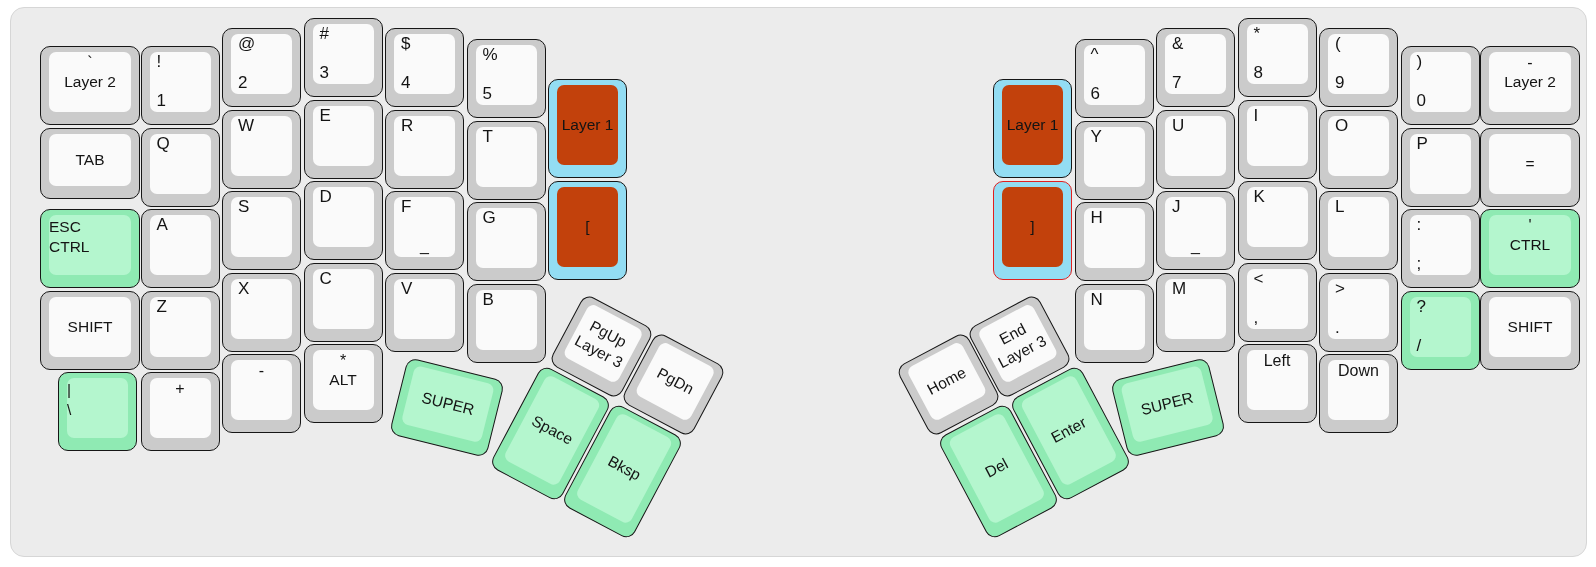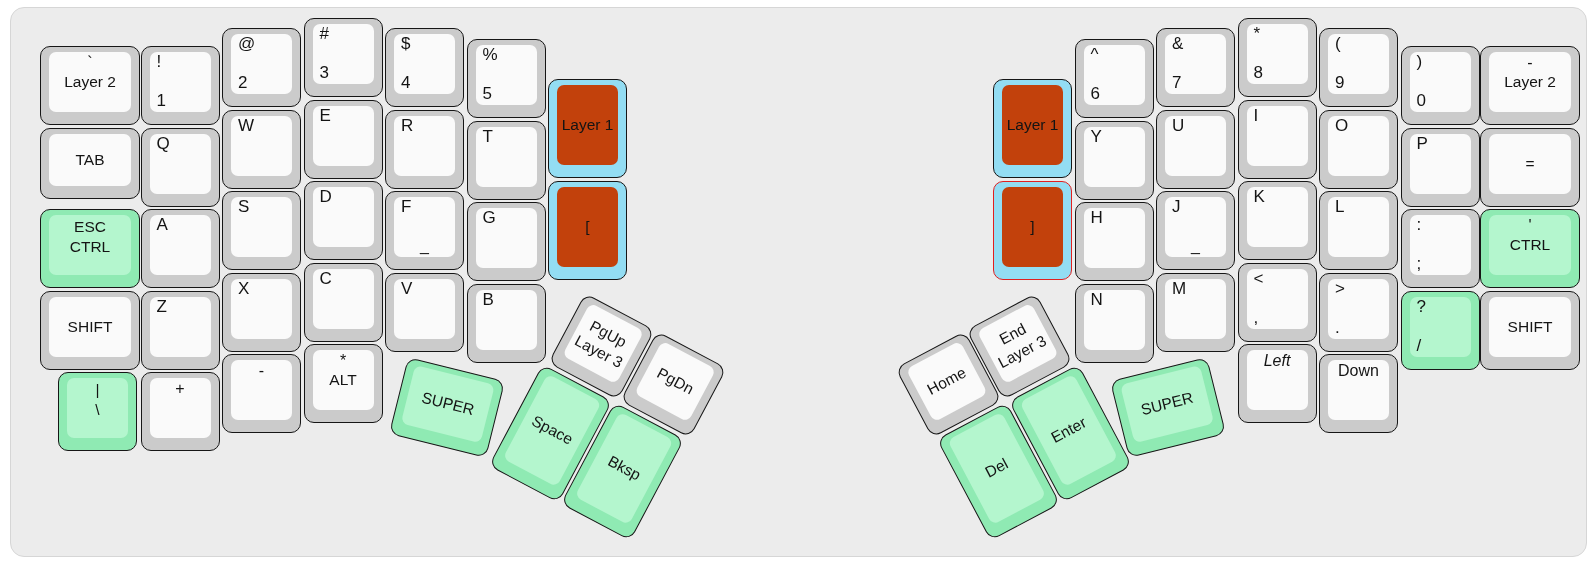--- a/index.html
+++ b/index.html
@@ -23,21 +23,21 @@
   .keytop{
     position:absolute;left:8px;right:8px;top:5px;bottom:12px;
     background:#fafafa;border-radius:7px;
   }
   .key.green .keytop{background:#b4f6ce;}
   .key.blue .keytop{background:#c2410c;}
   .lbl{position:absolute;color:#141414;white-space:pre-line;}
   .lbl.tl{top:0;left:7px;font-size:17px;}
   .lbl.bl{bottom:1px;left:7px;font-size:17px;}
   .lbl.tc{top:2px;left:0;right:0;text-align:center;font-size:16px;}
-  .lbl.tc2{top:2px;left:0;right:0;text-align:center;font-size:15.5px;line-height:1.32;}
+  .lbl.tc2{top:2px;left:0;right:0;font-size:15.5px;line-height:1.32;}
   .lbl.c{top:50%;left:0;right:0;transform:translateY(-50%);text-align:center;font-size:15.5px;line-height:1.32;}
   .lbl.bc{bottom:2px;left:0;right:0;text-align:center;font-size:16px;}
 </style>
 </head>
 <body>
 
 <div class="panel"></div>
 <div id="keys">
     <div class="key" style="left: 40px; top: 46px; width: 100px; height: 79px;">
       <div class="keytop">
@@ -293,21 +293,21 @@
       <div class="keytop">
         <span class="lbl tl">K</span>
       </div>
     </div>
     <div class="key" style="left: 1237.5px; top: 262.5px; width: 79px; height: 79px;">
       <div class="keytop">
         <span class="lbl tl">&lt;</span>
         <span class="lbl bl">,</span>
       </div>
     </div>
-    <div class="key" style="left: 1237.5px; top: 344px; width: 79px; height: 79px; font-style: italic;">
+    <div class="key" style="left: 1237.5px; top: 344px; width: 79px; height: 79px;">
       <div class="keytop">
         <span class="lbl tc">Left</span>
       </div>
     </div>
     <div class="key" style="left: 1319px; top: 28px; width: 79px; height: 79px;">
       <div class="keytop">
         <span class="lbl tl">(</span>
         <span class="lbl bl">9</span>
       </div>
     </div>

